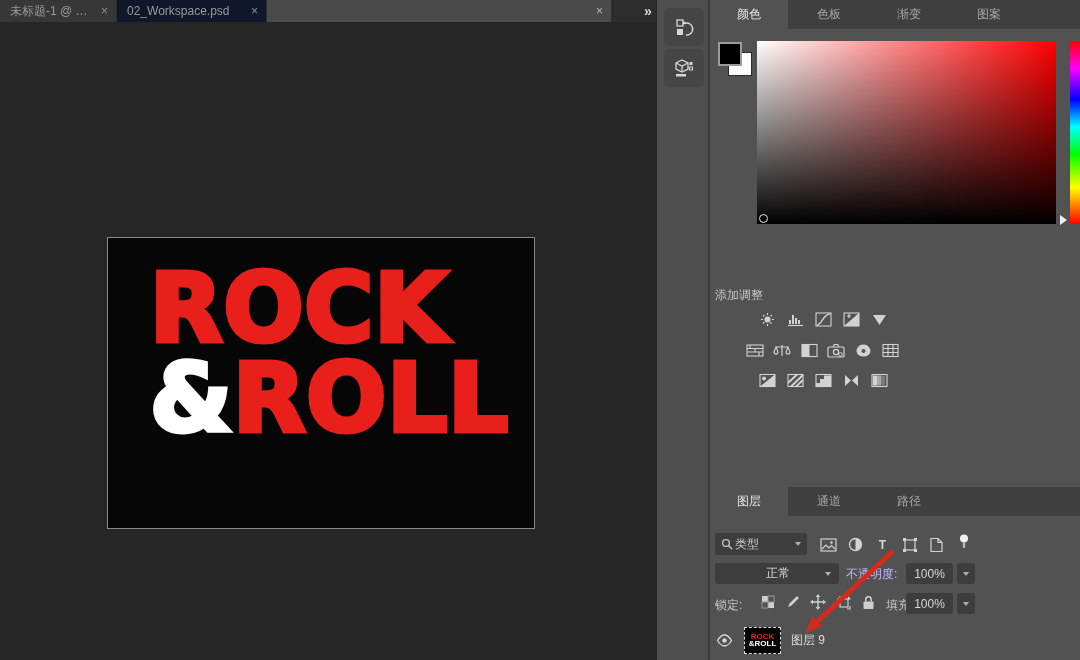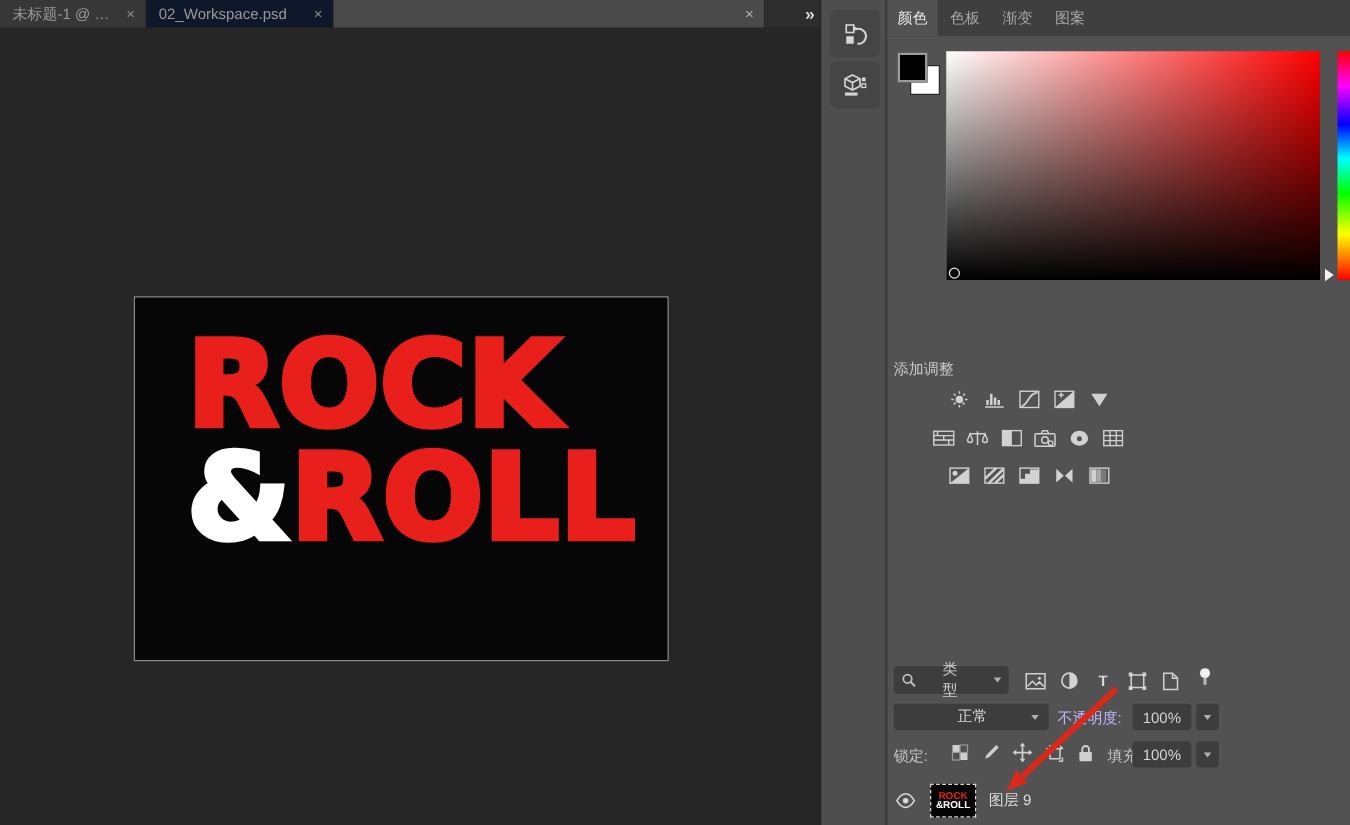--- a/index.html
+++ b/index.html
@@ -32,21 +32,21 @@
   
   .strip { position:absolute; left:656px; top:0; width:54px; height:660px; background:#4e4e4e; border-left:1px solid #242424; }
   .strip-btn { width:40px; height:38px; margin:8px auto 0; background:#454545; border-radius:5px; display:flex; align-items:center; justify-content:center; }
   .strip-btn + .strip-btn { margin-top:3px; }
 
   
   .panel-divider { position:absolute; left:708px; top:0; width:2px; height:660px; background:#3b3b3b; }
   .right-panel { position:absolute; left:710px; top:0; width:370px; height:660px; background:#525252; }
 
   .ptabs { position:absolute; left:0; width:370px; height:29px; background:#3f3f3f; display:flex; }
-  .ptab { padding:0 8px; display:flex; align-items:center; font-size:12px; color:#a6a6a6; margin-right:2px; white-space:nowrap; }
+  .ptab { padding:0 27px; display:flex; align-items:center; font-size:12px; color:#a6a6a6; margin-right:2px; white-space:nowrap; }
   .ptab.active { background:#525252; color:#e6e6e6; }
   .cp-tabs { top:0; }
   .adj-tabs { top:250px; }
   .lay-tabs { top:487px; }
 
   
   .bg-swatch { position:absolute; left:18px; top:52px; width:24px; height:24px; background:#ffffff; border:1px solid #2a2a2a; }
   .fg-swatch { position:absolute; left:8px; top:42px; width:24px; height:24px; background:#000000; border:2px solid #9b9b9b; z-index:2; }
   .sat-field { position:absolute; left:47px; top:41px; width:299px; height:183px;
     background: linear-gradient(to top, #000 0%, rgba(0,0,0,0) 100%),
@@ -59,21 +59,21 @@
 
   
   .adj-add { position:absolute; left:5px; top:287px; font-size:12px; color:#c8c8c8; }
   .adj-row { position:absolute; display:flex; gap:10px; align-items:center; }
   .adj-row1 { left:48px; top:311px; }
   .adj-row2 { left:36px; top:342px; gap:9px; }
   .adj-row3 { left:48px; top:372px; }
   .aicon { width:18px; height:16px; display:flex; align-items:center; justify-content:center; }
 
   
-  .kind-box { position:absolute; left:5px; top:533px; width:92px; height:22px; background:#3d3d3d; border-radius:3px; display:flex; align-items:center; padding:0 6px; gap:21px; }
+  .kind-box { position:absolute; left:5px; top:533px; width:92px; height:22px; background:#3d3d3d; border-radius:3px; display:flex; align-items:center; padding:0 6px; gap:2px; }
   .kind-label { font-size:12px; color:#d0d0d0; }
   .chev { width:0; height:0; border-left:3.5px solid transparent; border-right:3.5px solid transparent; border-top:4px solid #b0b0b0; }
   .kind-box .chev { margin-left:auto; }
   .lay-ficons { position:absolute; left:110px; top:536px; display:flex; gap:10px; align-items:center; }
   .ficon { width:17px; height:17px; display:flex; align-items:center; justify-content:center; }
   .type-glyph { font-size:12px; font-weight:bold; color:#d6d6d6; }
   .pin-icon { margin-top:-6px; }
 
   .blend-box { position:absolute; left:5px; top:563px; width:124px; height:21px; background:#3d3d3d; border-radius:3px; display:flex; align-items:center; padding:0 8px; }
   .blend-box .blend-label { font-size:12px; color:#d6d6d6;margin-left:43px; }
@@ -272,20 +272,25 @@
     <span class="aicon">
       <svg class="ic" width="17" height="15" viewBox="0 0 17 15">
           <rect x="1" y="1.5" width="15" height="12" fill="none" stroke="#d2d2d2" stroke-width="1.1"></rect>
           <rect x="2" y="2.5" width="4" height="10" fill="#d2d2d2"></rect>
           <rect x="6" y="2.5" width="4" height="10" fill="#a8a8a8"></rect>
           <rect x="10" y="2.5" width="4" height="10" fill="#7a7a7a"></rect>
         </svg>
     </span>
   </div>
 
+  <div class="ptabs lay-tabs">
+    <div class="ptab active">图层</div>
+    <div class="ptab">通道</div>
+    <div class="ptab">路径</div>
+  </div>
 
   <div class="kind-box">
     <span>
       <svg class="ic" width="12" height="12" viewBox="0 0 12 12">
           <circle cx="5" cy="5" r="3.4" fill="none" stroke="#c0c0c0" stroke-width="1.4"></circle>
           <path d="M7.6 7.6 L11 11" stroke="#c0c0c0" stroke-width="1.5"></path>
         </svg>
     </span>
     <span class="kind-label">类型</span>
     <span class="chev"></span>

